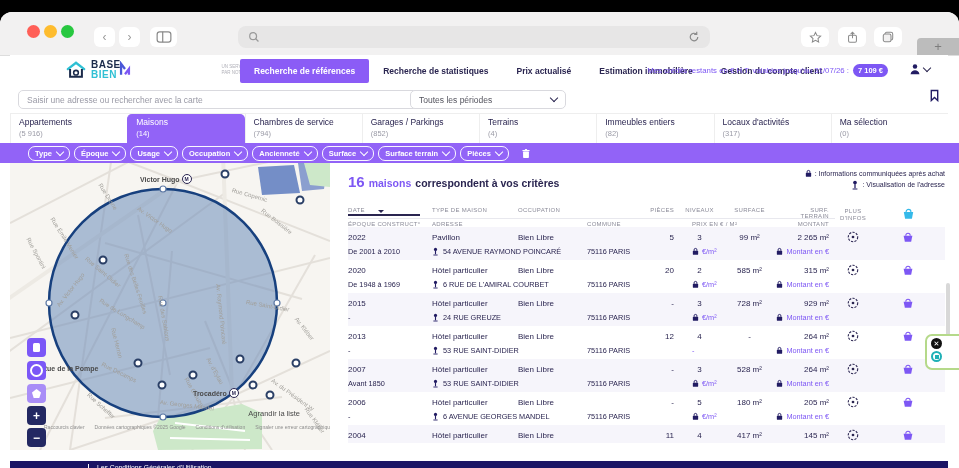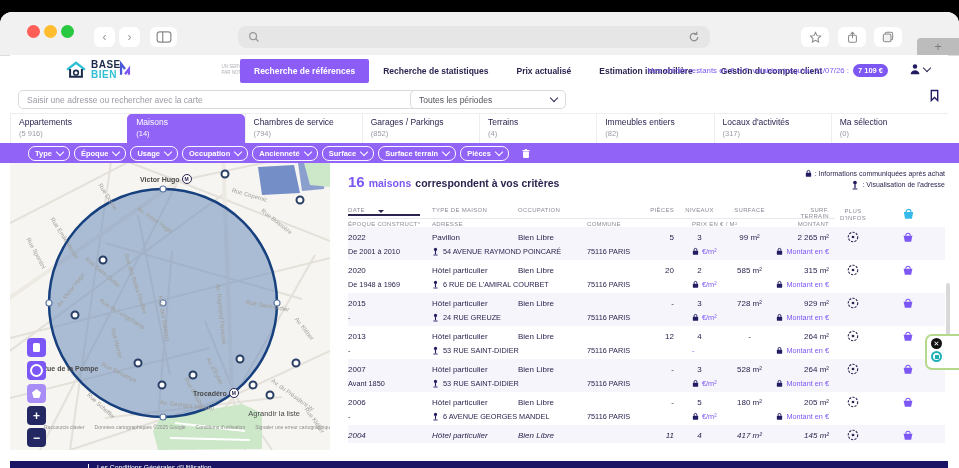--- a/index.html
+++ b/index.html
@@ -76,21 +76,21 @@
   .tl2{display:grid;grid-template-columns:84px 155px 93px 100px 55px 110px;align-items:center;}
   #thead{position:absolute;left:13px;top:42px;width:597px;}
   #thead .hc{font-size:6px;color:#8b8b99;letter-spacing:.3px;border-bottom:1px solid #e8e8ee;padding:2px 6px 3px 0;height:8px;}
   #thead .tl2 .hc{border-bottom:1px solid #ececf2;}
   .hc.r{text-align:right;} .hc.c{text-align:center;} .hc.nob{border-bottom:none !important;}
   #datesort{position:relative;height:2px;background:#2a2550;width:72px;margin-top:1px;}
   #datesort:after{content:"";position:absolute;left:30px;top:-4px;border:3.5px solid transparent;border-top-color:#2a2550;}
   #tbody{position:absolute;left:13px;top:64px;width:597px;}
   .trow{padding:2px 0;}
   .trow.alt{background:#f6f5fb;}
-  .trow.clip{height:14px;overflow:hidden;font-style:italic;}
+  .trow.clip{height:14px;overflow:hidden;}
   .cell{font-size:8px;color:#2a2550;padding:2px 6px 2px 0;white-space:nowrap;}
   .cell.small{font-size:7.3px;}
   .cell.r{text-align:right;} .cell.c{text-align:center;}
   .cell.purple{color:#7d57f4;display:flex;align-items:center;gap:3px;}
   .cell.purple.r{justify-content:flex-end;}
   .cell.addr{display:flex;align-items:center;gap:4px;}
   .iconbtn{display:flex;align-items:center;justify-content:center;}
   #scrollbar{position:absolute;right:3px;top:120px;width:4px;height:70px;background:#d8d8d8;border-radius:2px;}
   
   #footer{position:absolute;left:0;top:406px;width:938px;height:13px;background:#1b1464;display:flex;align-items:center;}

